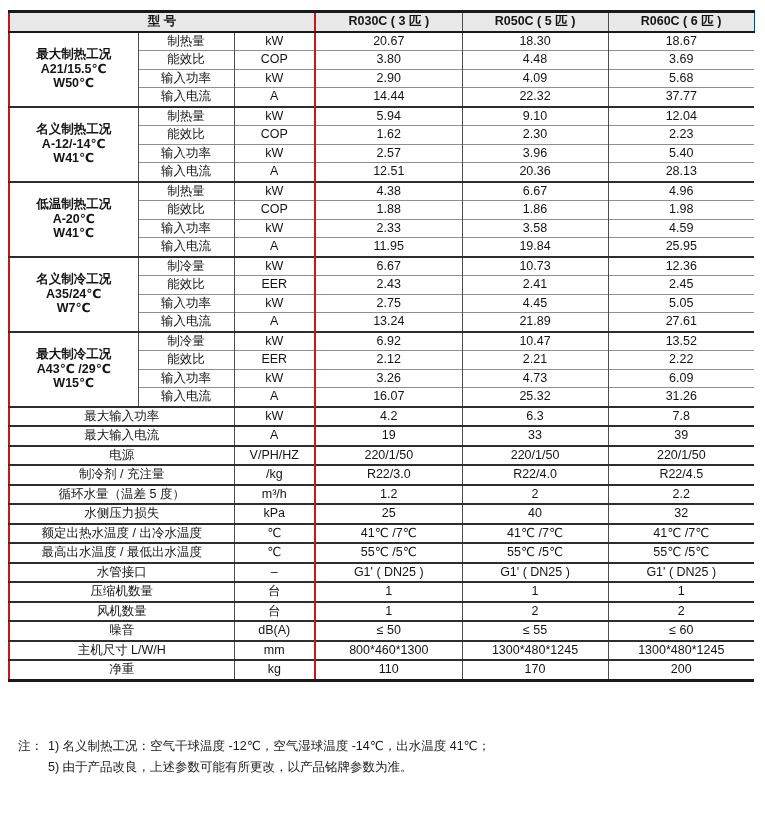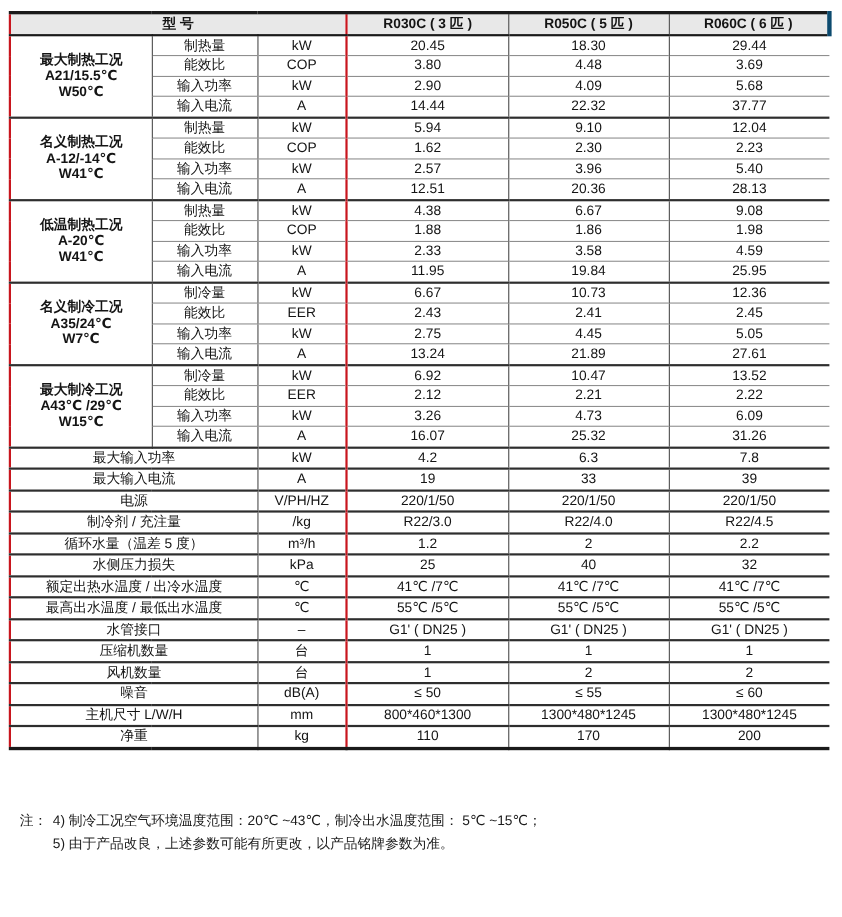--- a/index.html
+++ b/index.html
@@ -20,21 +20,21 @@
     border-left:1px solid #4d4d4d;
     border-top:1px solid #8f8f8f;
     padding:0 2px; text-align:center; vertical-align:middle;
     font-size:12.5px; line-height:1.18; height:17.5px;
     white-space:nowrap; overflow:hidden;
   }
   thead th {
     background:var(--hdr); font-weight:bold; font-size:13px; height:23px;
     border-bottom:2px solid #1a1a1a; border-top:none;
   }
-  thead th:last-child { border-right:4px solid #0c4a6e; }
+  thead th:last-child { border-right:1px solid #0c4a6e; }
   tbody td:last-child { border-right:none; }
   tr.group-start td { border-top:2px solid #2e2e2e; }
   td.unit-cell, th.model-label { border-right:2px solid var(--red); }
   td.group-cell { line-height:1.5; font-size:12.5px;font-weight:bold; }
   td.label-cell { font-size:12.5px; }
 
   .notes {
     margin:54px 0 0 10px; font-size:12.5px; line-height:21px;
     position:relative; padding-left:30px; color:#1a1a1a;
   }
@@ -59,23 +59,23 @@
         <th>R030C ( 3 匹 )</th>
         <th>R050C ( 5 匹 )</th>
         <th>R060C ( 6 匹 )</th>
       </tr>
     </thead>
     <tbody>
         <tr class="group-start">
           <td class="group-cell" rowspan="4">最大制热工况<br>A21/15.5℃<br>W50℃</td>
           <td class="param-cell">制热量</td>
           <td class="unit-cell">kW</td>
-          <td class="value-cell">20.45</td>
+          <td class="value-cell">20.67</td>
           <td class="value-cell">18.30</td>
-          <td class="value-cell">29.44</td>
+          <td class="value-cell">18.67</td>
         </tr>
         <tr>
           <td class="param-cell">能效比</td>
           <td class="unit-cell">COP</td>
           <td class="value-cell">3.80</td>
           <td class="value-cell">4.48</td>
           <td class="value-cell">3.69</td>
         </tr>
         <tr>
           <td class="param-cell">输入功率</td>
@@ -119,21 +119,21 @@
           <td class="value-cell">12.51</td>
           <td class="value-cell">20.36</td>
           <td class="value-cell">28.13</td>
         </tr>
         <tr class="group-start">
           <td class="group-cell" rowspan="4">低温制热工况<br>A-20℃<br>W41℃</td>
           <td class="param-cell">制热量</td>
           <td class="unit-cell">kW</td>
           <td class="value-cell">4.38</td>
           <td class="value-cell">6.67</td>
-          <td class="value-cell">9.08</td>
+          <td class="value-cell">4.96</td>
         </tr>
         <tr>
           <td class="param-cell">能效比</td>
           <td class="unit-cell">COP</td>
           <td class="value-cell">1.88</td>
           <td class="value-cell">1.86</td>
           <td class="value-cell">1.98</td>
         </tr>
         <tr>
           <td class="param-cell">输入功率</td>
@@ -304,17 +304,17 @@
           <td class="value-cell">110</td>
           <td class="value-cell">170</td>
           <td class="value-cell">200</td>
         </tr>
       </tbody>
   </table>
 
   <div class="notes">
     <span class="notes-prefix">注：</span>
     <div>
-        <div class="note-line">4) 制冷工况空气环境温度范围：20℃ ~43℃，制冷出水温度范围：  5℃ ~15℃；</div>
+        <div class="note-line">1) 名义制热工况：空气干球温度 -12℃，空气湿球温度 -14℃，出水温度 41℃；</div>
         <div class="note-line">5) 由于产品改良，上述参数可能有所更改，以产品铭牌参数为准。</div>
       </div>
   </div>
 </div>
 
 </body></html>

